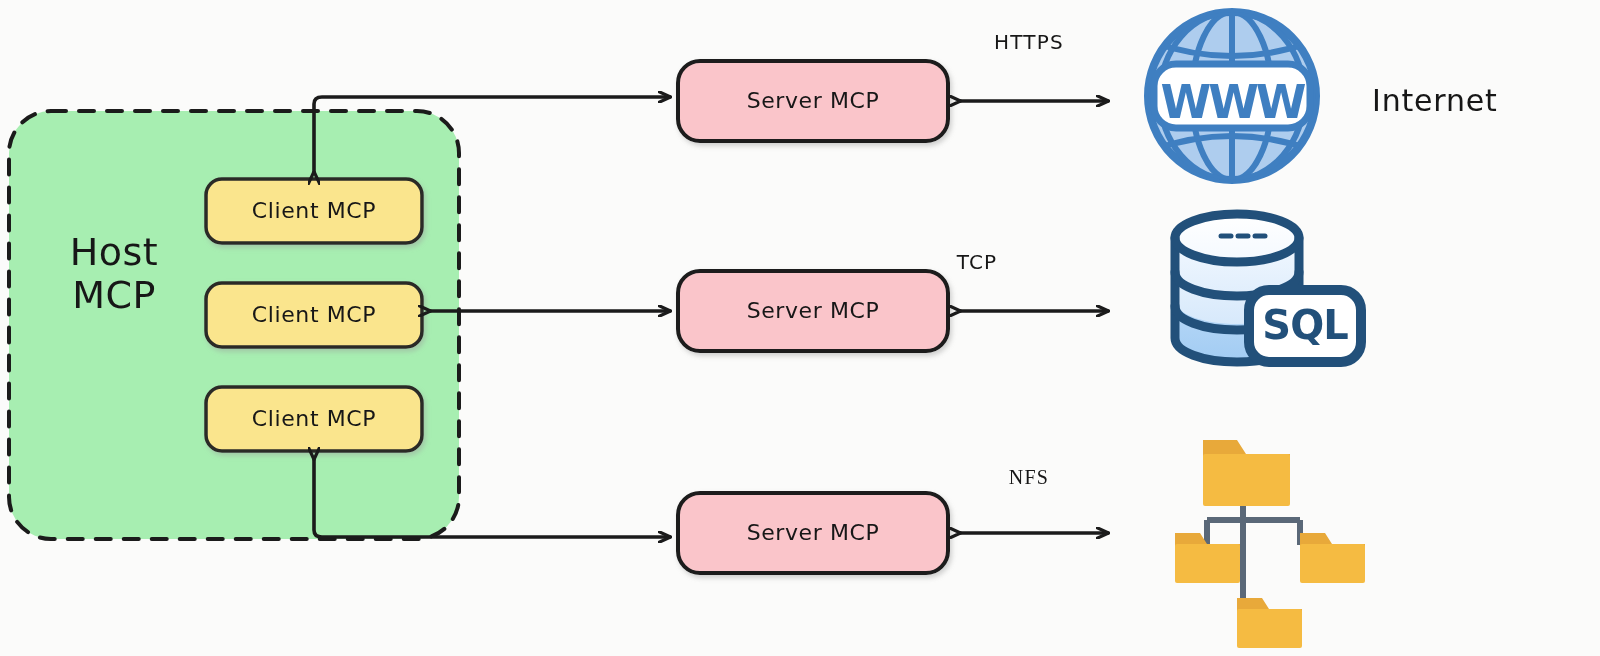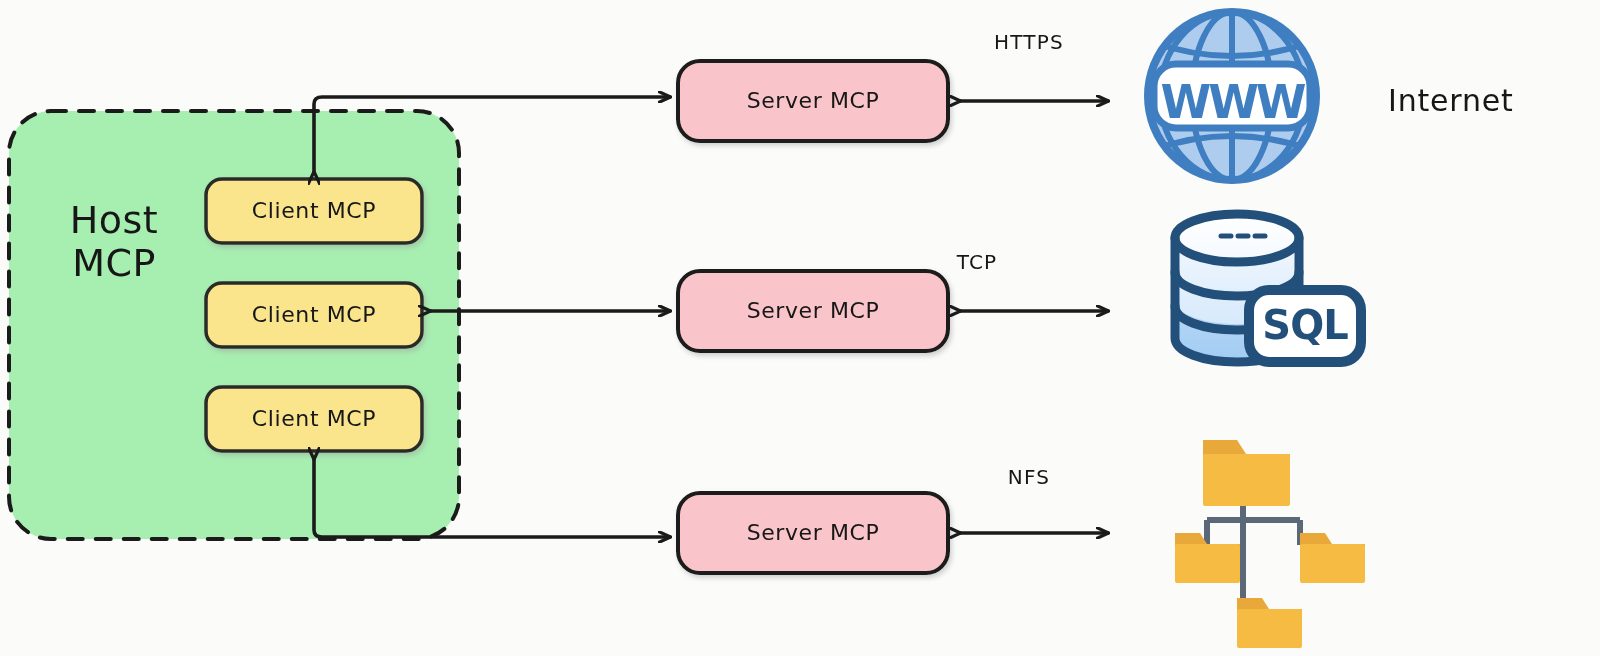--- a/index.html
+++ b/index.html
@@ -28,20 +28,21 @@
     font-size:22px;
     letter-spacing:.6px;
     text-align:center;
     transform:translate(-50%,-50%);
   }
   .host-label{
     font-size:38px;
     letter-spacing:.5px;
     text-align:center;
     transform:translate(-50%,-50%);
+    margin-top:32px;
   }
   .proto-label{
     font-size:20px;
     letter-spacing:1.2px;
     transform:translate(-50%,-50%);
   }
   .ext-label{
     font-size:30px;
     letter-spacing:.8px;
     transform:translateY(-50%);
@@ -186,17 +187,17 @@
   <div class="lbl node-label" style="left:314px;top:211px;">Client MCP</div>
   <div class="lbl node-label" style="left:314px;top:315px;">Client MCP</div>
   <div class="lbl node-label" style="left:314px;top:419px;">Client MCP</div>
 
   <div class="lbl node-label" style="left:813px;top:101px;">Server MCP</div>
   <div class="lbl node-label" style="left:813px;top:311px;">Server MCP</div>
   <div class="lbl node-label" style="left:813px;top:533px;">Server MCP</div>
 
   <div class="lbl proto-label" style="left:1029px;top:42px;">HTTPS</div>
   <div class="lbl proto-label" style="left:977px;top:262px;">TCP</div>
-  <div class="lbl proto-label" style="left:1029px;top:477px;">NFS</div>
-
-  <div class="lbl ext-label" style="left:1372px;top:101px;margin-left:16px;">Internet</div>
+  <div class="lbl proto-label" style="left:1029px;top:477px;font-family:Liberation Serif, serif;">NFS</div>
+
+  <div class="lbl ext-label" style="left:1372px;top:101px;">Internet</div>
 
 </div>
 
 </body></html>

